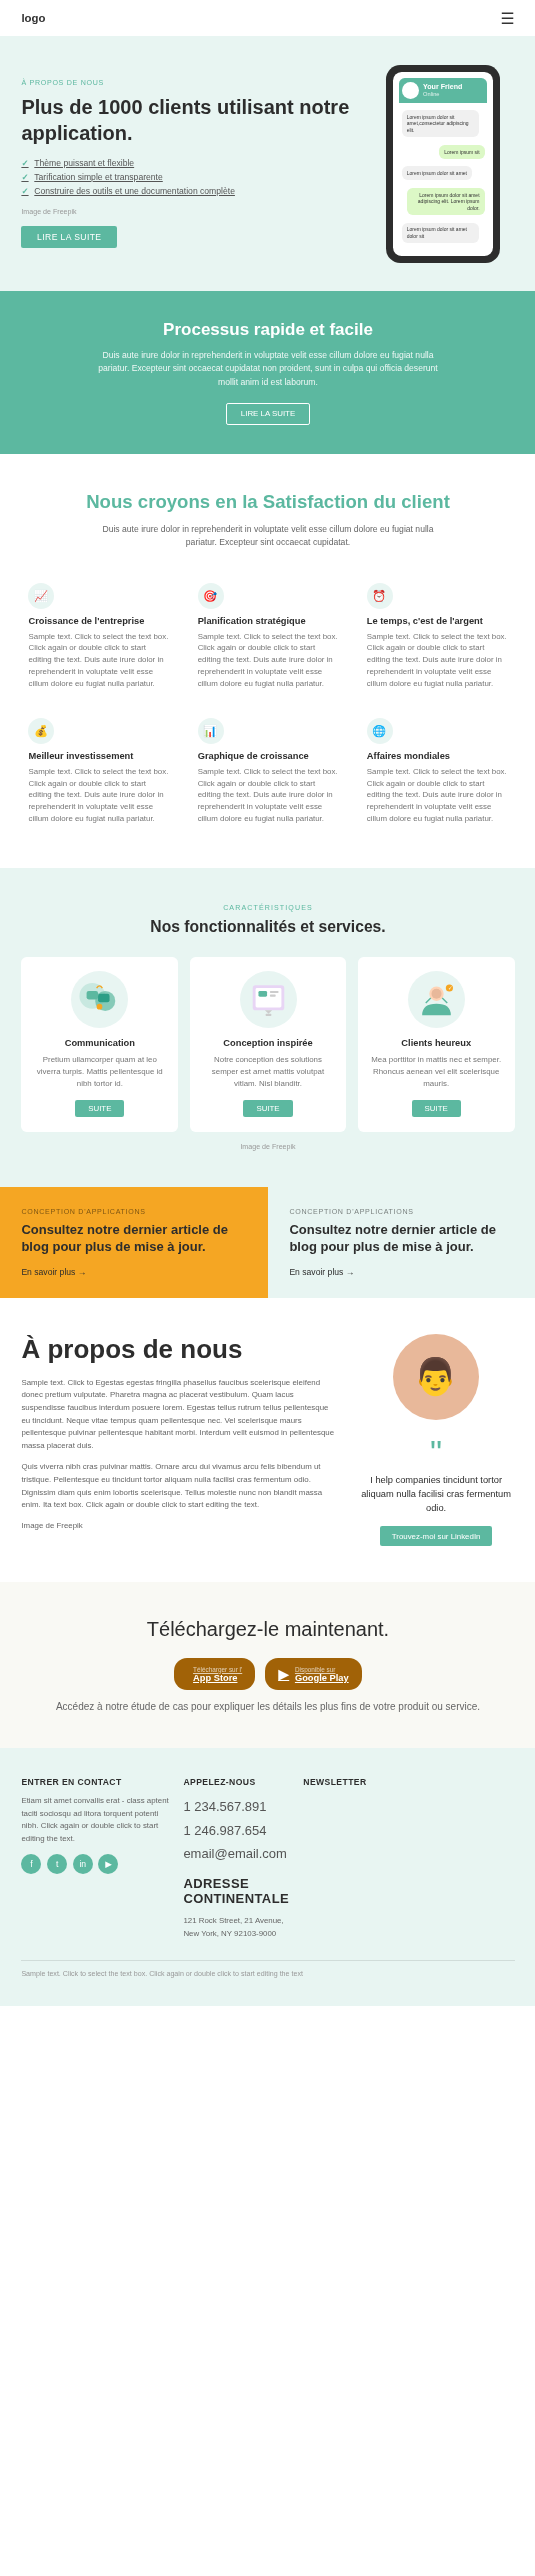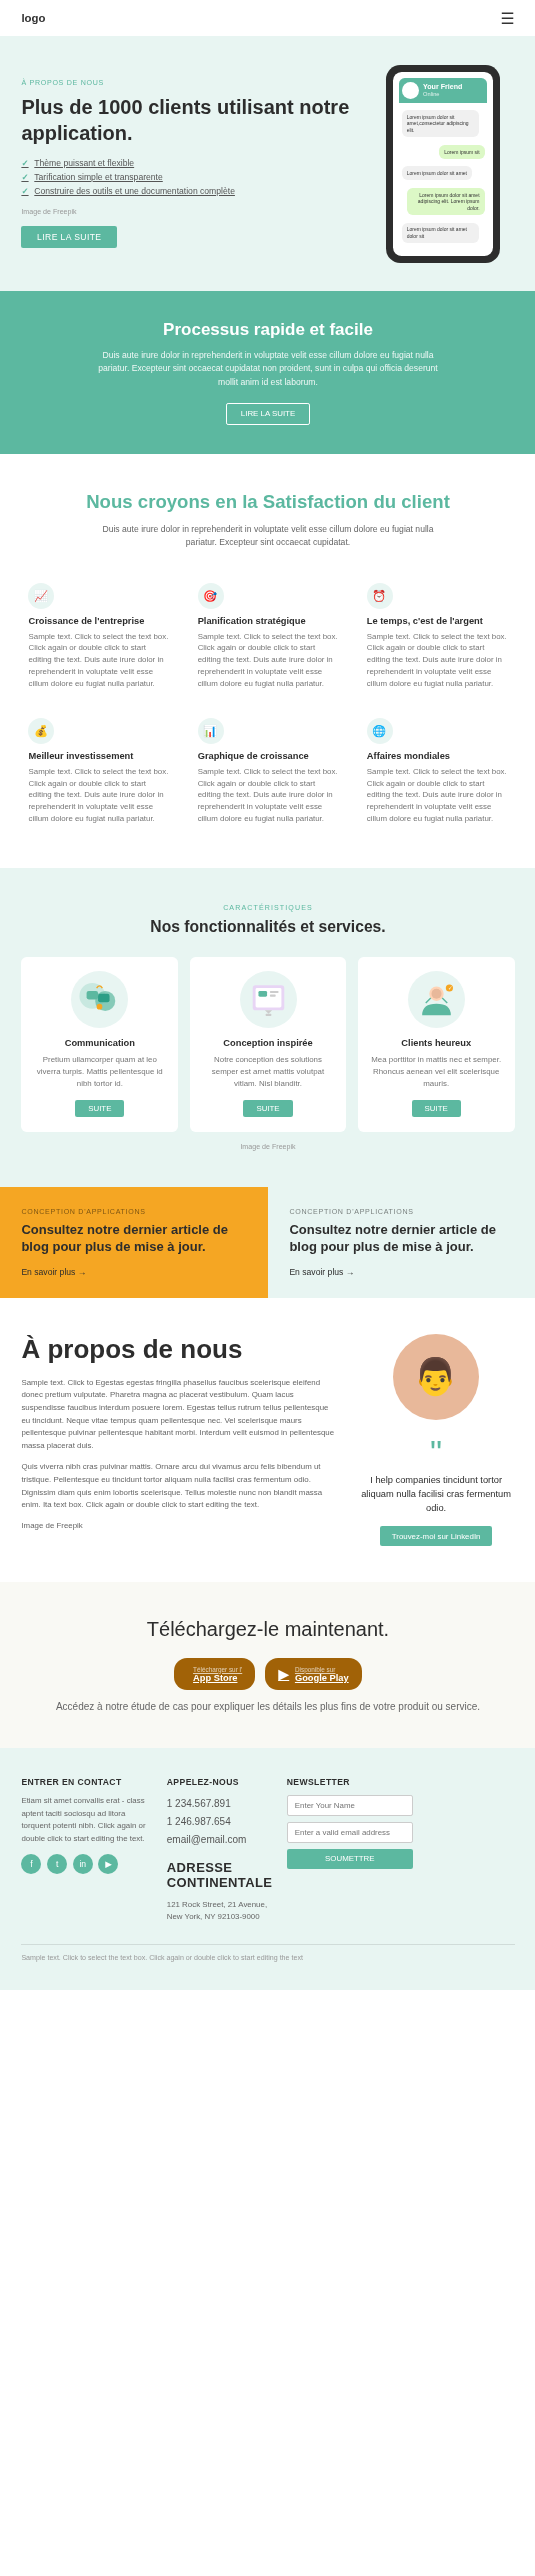--- a/index.html
+++ b/index.html
@@ -91,21 +91,21 @@
     .store-sub { font-size: 6.4px; opacity: 0.7; }
     .store-name { font-size: 9.3px; font-weight: bold; }
     .download-note { font-size: 10px; color: #666; }
 
     
     .footer { background: #e8f5f2; padding: 28.6px 21.4px; }
     .footer-grid { display: grid; grid-template-columns: 1.5fr 1fr 1fr 1fr; gap: 14.3px; }
     .footer-col-title { font-size: 8.6px; font-weight: 700; color: #2d2d2d; margin-bottom: 8.6px; text-transform: uppercase; letter-spacing: 0.4px; }
     .footer-text { font-size: 7.9px; color: #666; line-height: 1.6; margin-bottom: 5.7px; }
     .footer-highlight { font-size: 7.9px; color: #2d2d2d; font-weight: 600; line-height: 1.6; margin-bottom: 5.7px; }
-    .footer-link { font-size: 10px; color: #555; line-height: 1.8; display: block; }
+    .footer-link { font-size: 13px; color: #555; line-height: 1.8; display: block; }
     .footer-social { display: flex; gap: 5.7px; margin-top: 8.6px; }
     .social-icon { width: 20px; height: 20px; border-radius: 50%; background: #5cb8a0; display: flex; align-items: center; justify-content: center; color: #fff; font-size: 8.6px; cursor: pointer; }
     .footer-input-group { display: flex; flex-direction: column; gap: 5.7px; }
     .footer-input { border: 0.7px solid #ccc; padding: 5px 7.1px; font-size: 7.9px; border-radius: 2.1px; background: #fff; }
     .btn-submit { background: #5cb8a0; color: #fff; border: none; padding: 5.7px; font-size: 7.9px; border-radius: 2.1px; cursor: pointer; }
     .footer-bottom { font-size: 7.1px; color: #999; margin-top: 14.3px; padding-top: 8.6px; border-top: 0.7px solid rgba(0,0,0,0.1); }
   </style>
 </head>
 <body>
 
@@ -310,22 +310,17 @@
       <div class="footer-col-title">appelez-nous</div>
       <div class="footer-link">1 234.567.891</div>
       <div class="footer-link">1 246.987.654</div>
       <div class="footer-link">email@email.com</div>
       <br>
       <div class="footer-col-title" style="font-size:13px; text-transform:uppercase; letter-spacing:0.4px;">adresse continentale</div>
       <div class="footer-text">121 Rock Street, 21 Avenue, New York, NY 92103-9000</div>
     </div>
     <div class="footer-col">
       <div class="footer-col-title">newsletter</div>
-      <div class="footer-input-group">
-        <input class="footer-input" type="text" placeholder="Enter Your Name" style="">
-        <input class="footer-input" type="email" placeholder="Enter a valid email address" style="">
-        <button class="btn-submit">SOUMETTRE</button>
-      </div>
     </div>
   </div>
   <div class="footer-bottom">Sample text. Click to select the text box. Click again or double click to start editing the text</div>
 </footer>
 
 
 </body></html>

